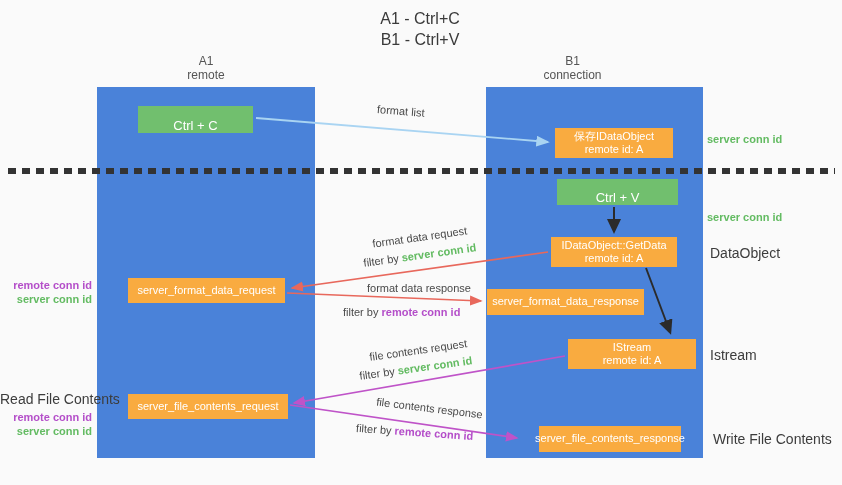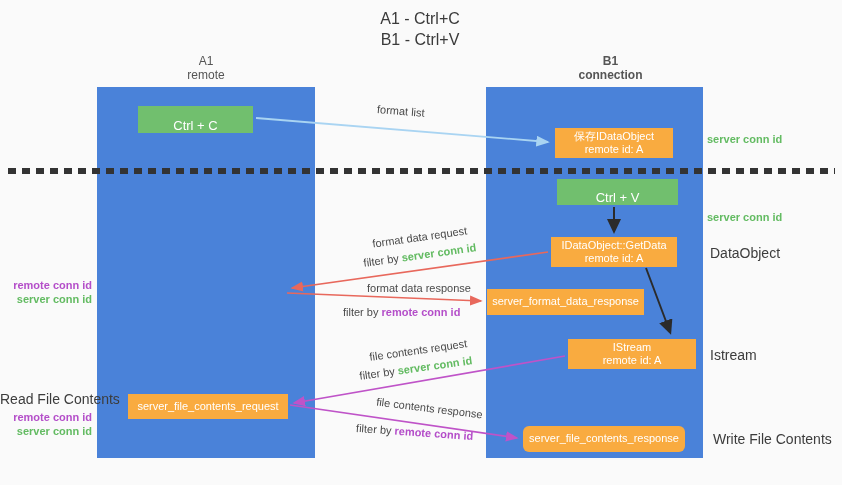--- a/index.html
+++ b/index.html
@@ -11,35 +11,35 @@
   #stage{position:relative;width:842px;height:485px;background:#fafafa;overflow:hidden;}
 
   .col{position:absolute;top:87px;height:371px;background:var(--blue);z-index:1;}
   #col-a{left:97px;width:218px;}
   #col-b{left:486px;width:217px;}
 
   #ttl{position:absolute;left:300px;top:8px;width:240px;text-align:center;
        font-size:16px;line-height:21px;color:#3a3a3a;z-index:7;}
   .chdr{position:absolute;top:54px;text-align:center;font-size:12px;line-height:14px;color:#555;z-index:7;}
   #hdr-a{left:97px;width:218px;}
-  #hdr-b{left:502px;width:217px;font-weight:bold;}
+  #hdr-b{left:464px;width:217px;}
 
   .gbox{position:absolute;background:var(--green);color:#fff;font-size:13px;
         display:flex;align-items:flex-end;justify-content:center;z-index:4;}
   .obox{position:absolute;background:var(--orange);color:#fff;font-size:11px;line-height:13.5px;
         display:flex;flex-direction:column;align-items:center;justify-content:center;text-align:center;z-index:4;}
   #box-ctrlc{left:138px;top:106px;width:115px;height:27px;}
   #box-save{left:555px;top:128px;width:118px;height:30px;}
   #box-ctrlv{left:557px;top:179px;width:121px;height:26px;}
   #box-getdata{left:551px;top:237px;width:126px;height:30px;}
   #box-freq{left:128px;top:278px;width:157px;height:25px;}
   #box-fresp{left:487px;top:289px;width:157px;height:26px;}
   #box-istream{left:568px;top:339px;width:128px;height:30px;}
   #box-fileq{left:128px;top:394px;width:160px;height:25px;}
-  #box-filer{left:523px;top:426px;width:162px;height:26px;border-radius:6px;}
+  #box-filer{left:539px;top:426px;width:142px;height:26px;}
 
   .slabel{position:absolute;font-size:11px;font-weight:bold;white-space:nowrap;z-index:7;}
   .green{color:var(--lgreen);}
   .purple{color:var(--lpurple);}
   .dark{position:absolute;font-size:14px;color:#3c3c3c;white-space:nowrap;z-index:7;}
   .leftcol{left:0;width:92px;text-align:right;}
   #lbl-sc1{left:707px;top:133px;}
   #lbl-sc2{left:707px;top:211px;}
   #lbl-dobj{left:710px;top:245px;}
   #lbl-rc1{top:279px;}
@@ -97,20 +97,23 @@
     <span>保存IDataObject</span>
     <span>remote id: A</span>
   </div>
   <div class="gbox" id="box-ctrlv">
     <span>Ctrl + V</span>
   </div>
   <div class="obox" id="box-getdata">
     <span>IDataObject::GetData</span>
     <span>remote id: A</span>
   </div>
+  <div class="obox" id="box-freq">
+    <span>server_format_data_request</span>
+  </div>
   <div class="obox" id="box-fresp">
     <span>server_format_data_response</span>
   </div>
   <div class="obox" id="box-istream">
     <span>IStream</span>
     <span>remote id: A</span>
   </div>
   <div class="obox" id="box-fileq">
     <span>server_file_contents_request</span>
   </div>

